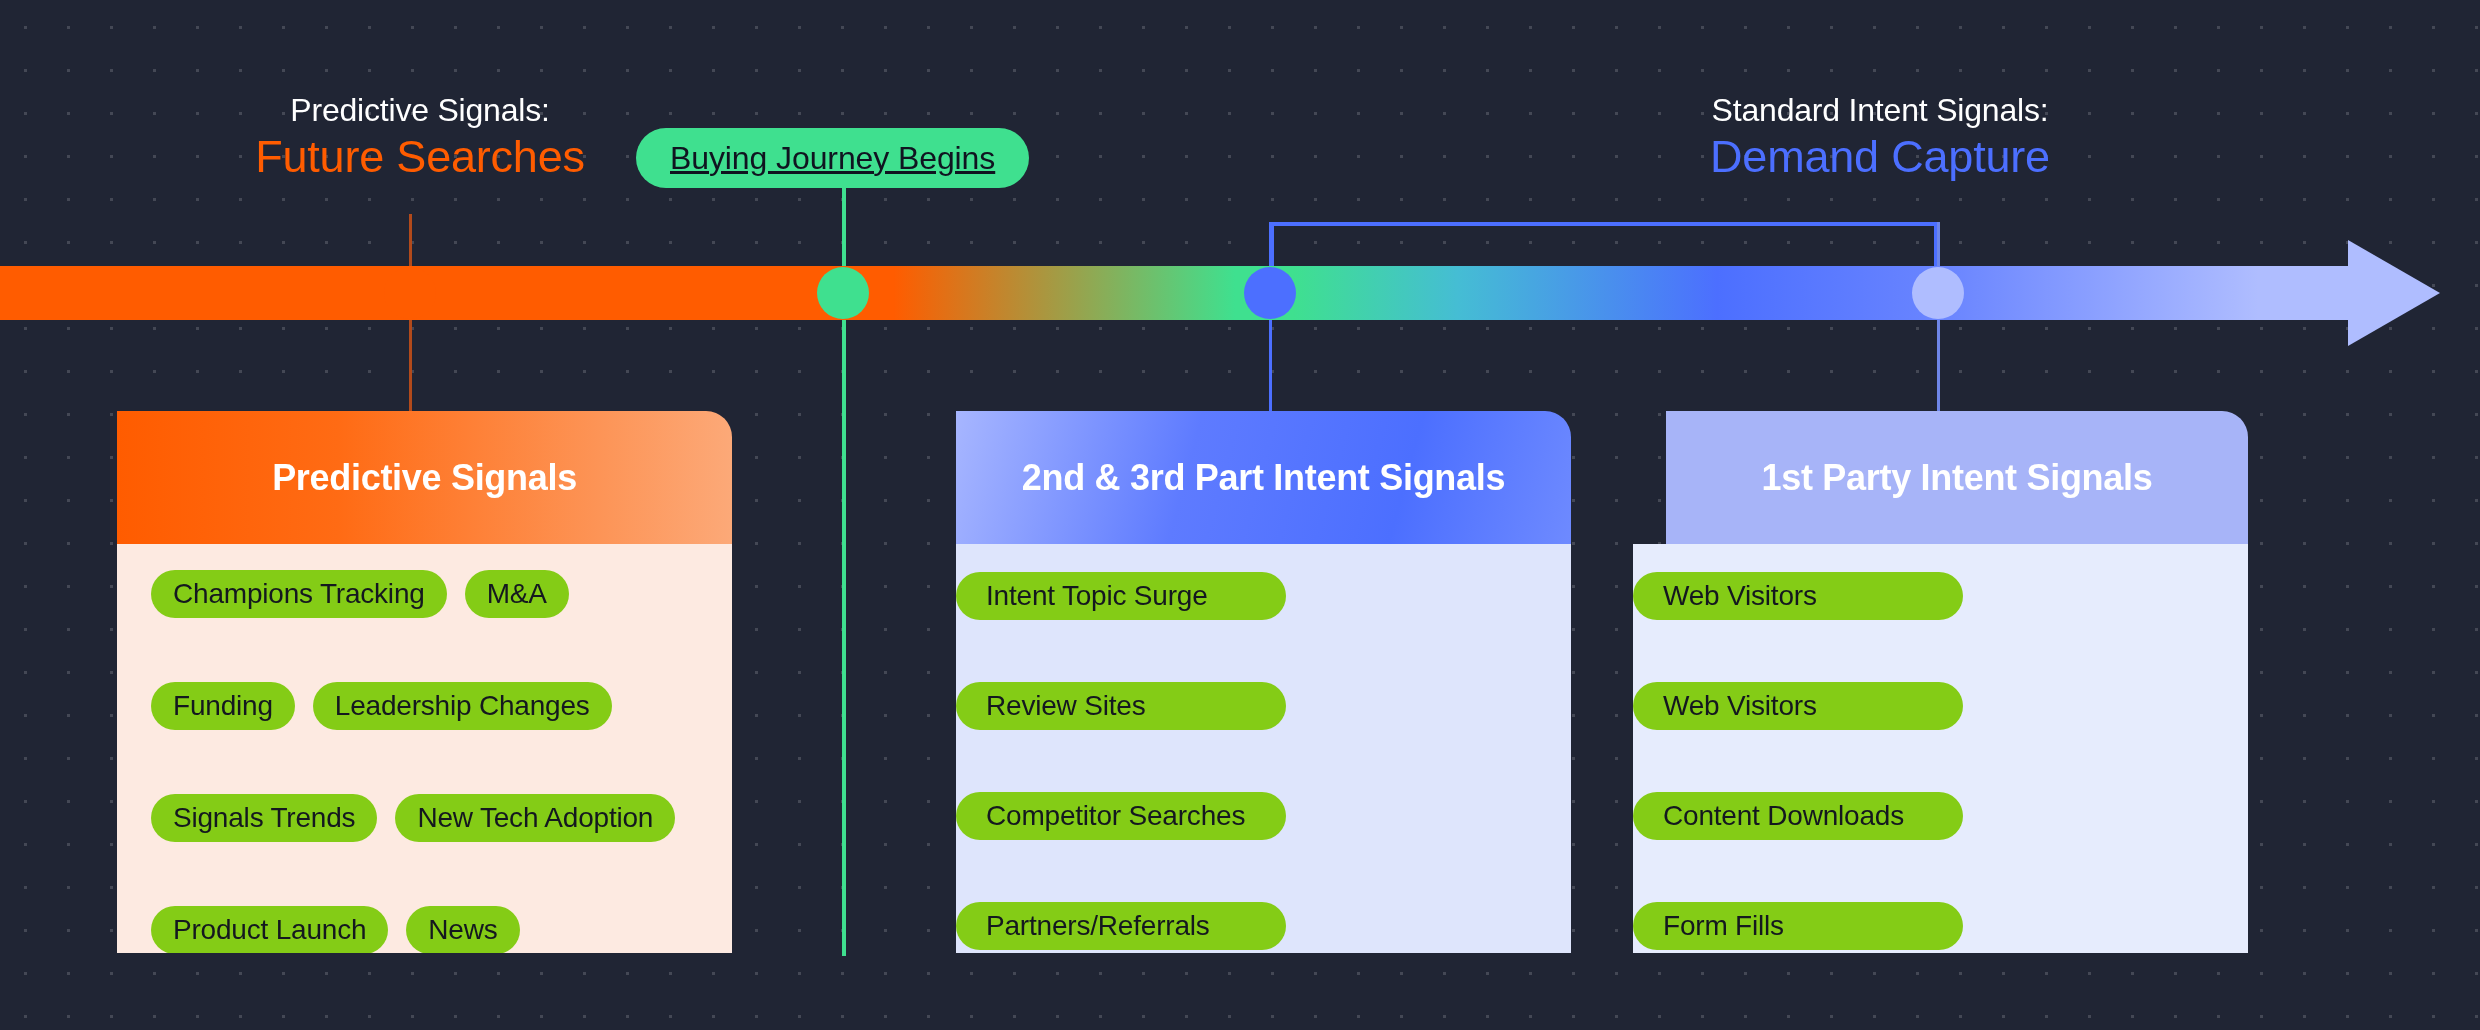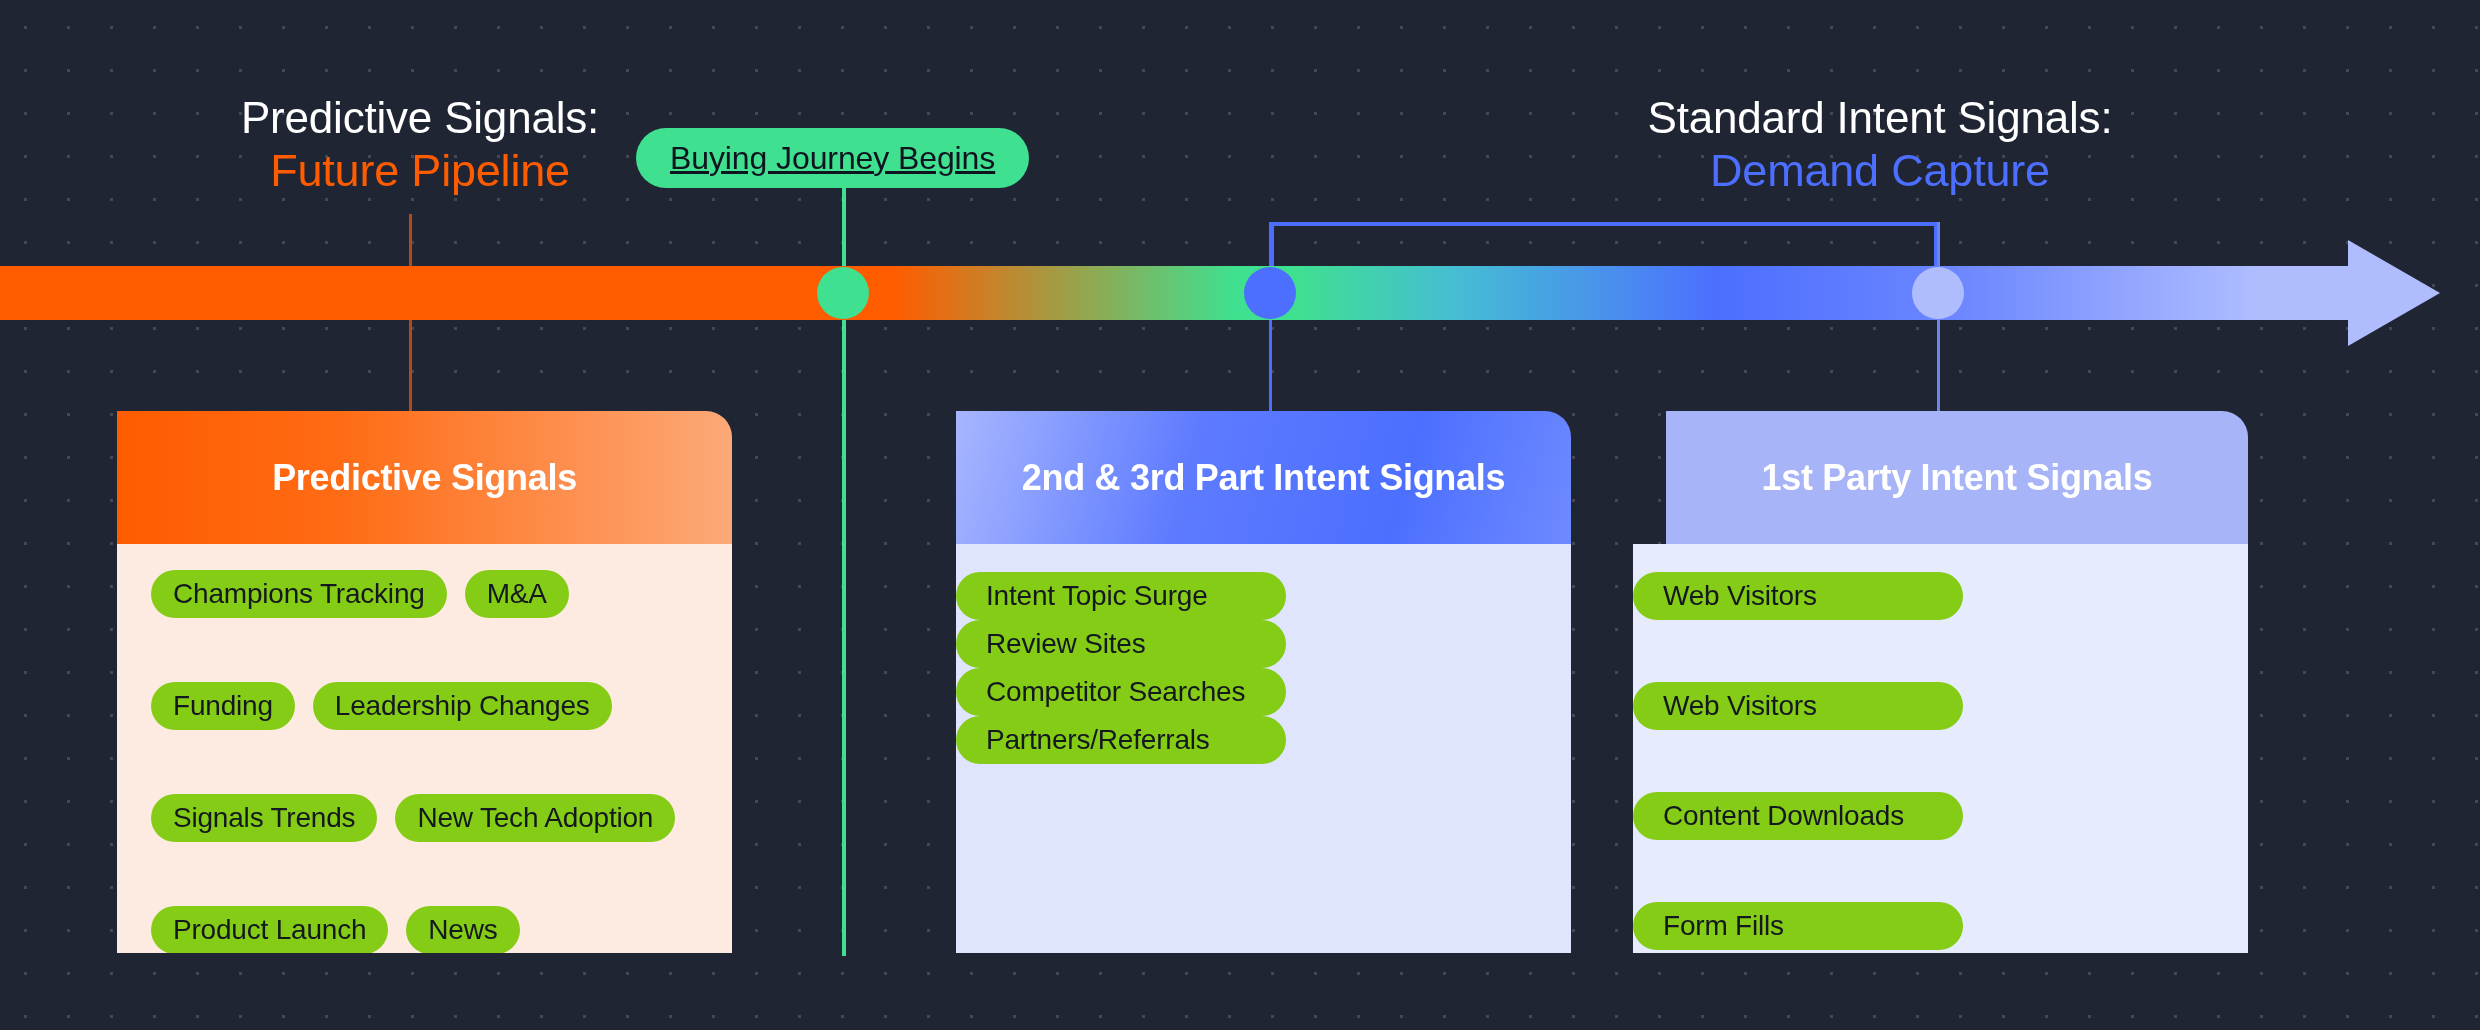--- a/index.html
+++ b/index.html
@@ -31,21 +31,21 @@
   
   .heading {
     position: absolute;
     text-align: center;
     line-height: 1.18;
     white-space: nowrap;
   }
   .heading .line1 {
     display: block;
     color: #FFFFFF;
-    font-size: 44px;
+    font-size: 32px;
     font-weight: 400;
     letter-spacing: -0.2px;
   }
   .heading .line2 {
     display: block;
     font-size: 45px;
     font-weight: 400;
     letter-spacing: -0.2px;
   }
 
@@ -207,21 +207,21 @@
     top: 411px;
     width: 615px;
     height: 542px;
   }
   #card-second-third .card-header {
     background: linear-gradient(105deg, #A7B6FF 0%, #5E7BFF 38%, #4C6FFF 72%, #6E8AFF 100%);
   }
   #card-second-third .card-body {
     background: #DEE5FC;
     height: 436px;
-    flex-direction: row;
+    flex-direction: column;
     align-items: center;
     justify-content: space-between;
     padding: 28px 0 30px 0;
   }
 
   
   #card-first-party {
     left: 1633px;
     top: 411px;
     width: 615px;
@@ -246,21 +246,21 @@
     padding-left: 30px;
   }
 </style>
 </head>
 <body>
 
 <div id="stage">
 
   <div class="heading" id="heading-predictive">
     <span class="line1">Predictive Signals:</span>
-    <span class="line2">Future Pipeline</span>
+    <span class="line2">Future Searches</span>
   </div>
 
   <div class="heading" id="heading-standard">
     <span class="line1">Standard Intent Signals:</span>
     <span class="line2">Demand Capture</span>
   </div>
 
   <div id="pill-buying-journey">Buying Journey Begins</div>
 
   <div id="bracket-standard"></div>

